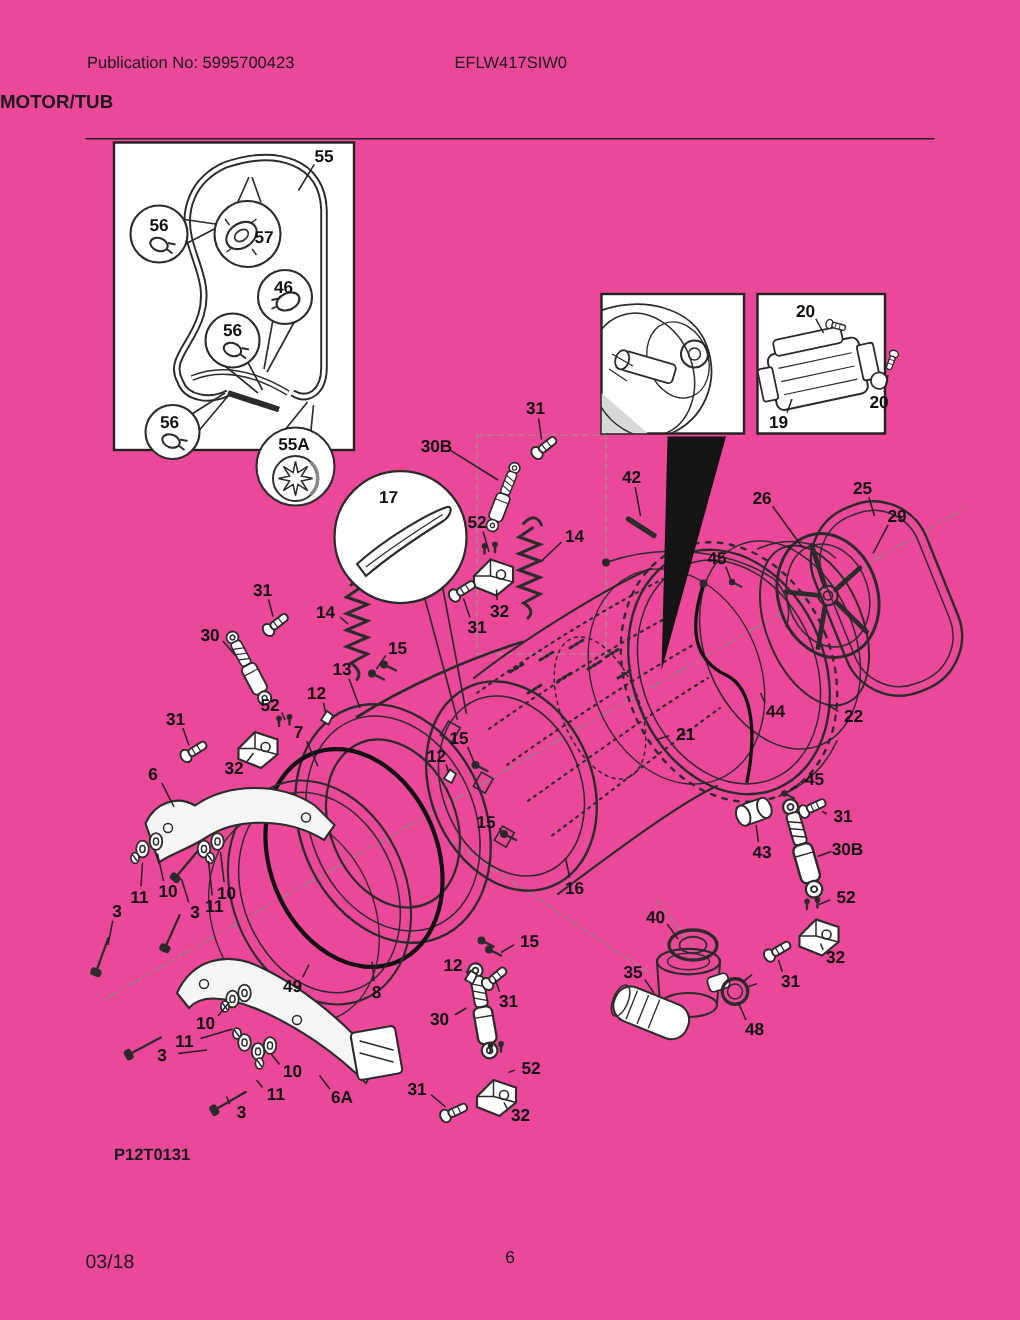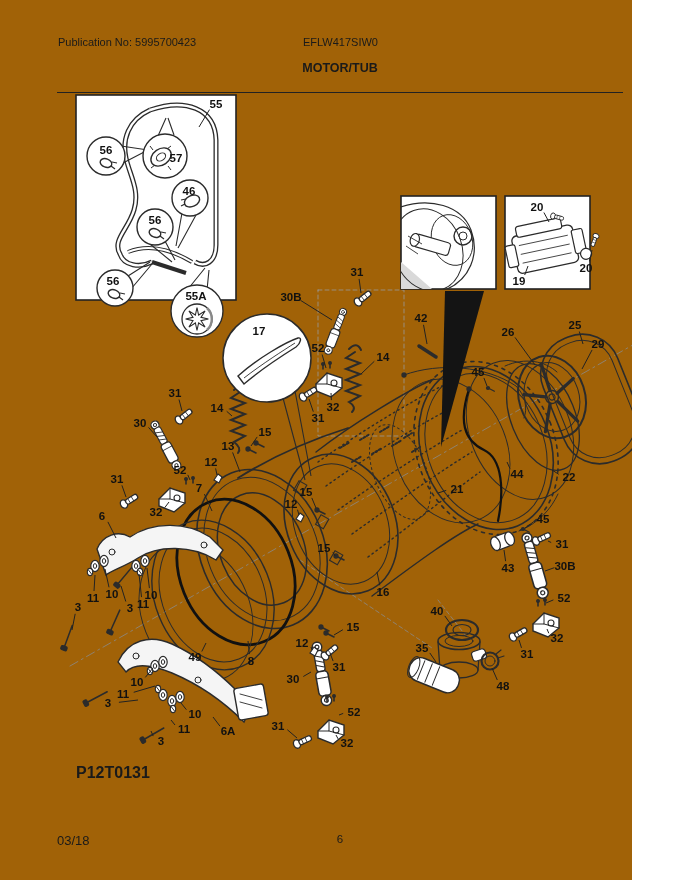--- a/index.html
+++ b/index.html
@@ -1,22 +1,22 @@
 <!DOCTYPE html>
 <html><head>
 <meta charset="utf-8">
 <style>
   html,body{margin:0;padding:0;background:#fff}
-  .page{position:relative;width:632px;height:880px;background:#a16207;overflow:hidden;
+  .page{position:relative;width:680px;height:880px;background:#ec4899;overflow:hidden;
         font-family:"Liberation Sans",sans-serif;color:#1a1a1a}
   .hdr-pub{position:absolute;left:58px;top:36px;font-size:11px}
   .hdr-model{position:absolute;left:303px;top:36px;font-size:11px}
-  .hdr-title{position:absolute;left:0;top:61px;width:680px;text-align:center;font-weight:bold;font-size:12.5px}
+  .hdr-title{position:absolute;left:0;top:61px;width:680px;text-align:left;font-weight:bold;font-size:12.5px}
   .hdr-rule{position:absolute;left:57px;top:92px;width:566px;border-top:1.7px solid #222}
-  .p-code{position:absolute;left:76px;top:764px;font-weight:bold;font-size:16px}
+  .p-code{position:absolute;left:76px;top:764px;font-weight:bold;font-size:11px}
   .ftr-date{position:absolute;left:57px;top:833px;font-size:13px}
   .ftr-page{position:absolute;left:0;top:833px;width:680px;text-align:center;font-size:11.5px}
   svg{position:absolute;left:0;top:0}
   .callout{font:bold 11.5px "Liberation Sans",sans-serif;fill:#111;text-anchor:middle}
   .leader{stroke:#222;stroke-width:1;fill:none}
 </style>
 </head>
 <body>
 
 <div class="page">

